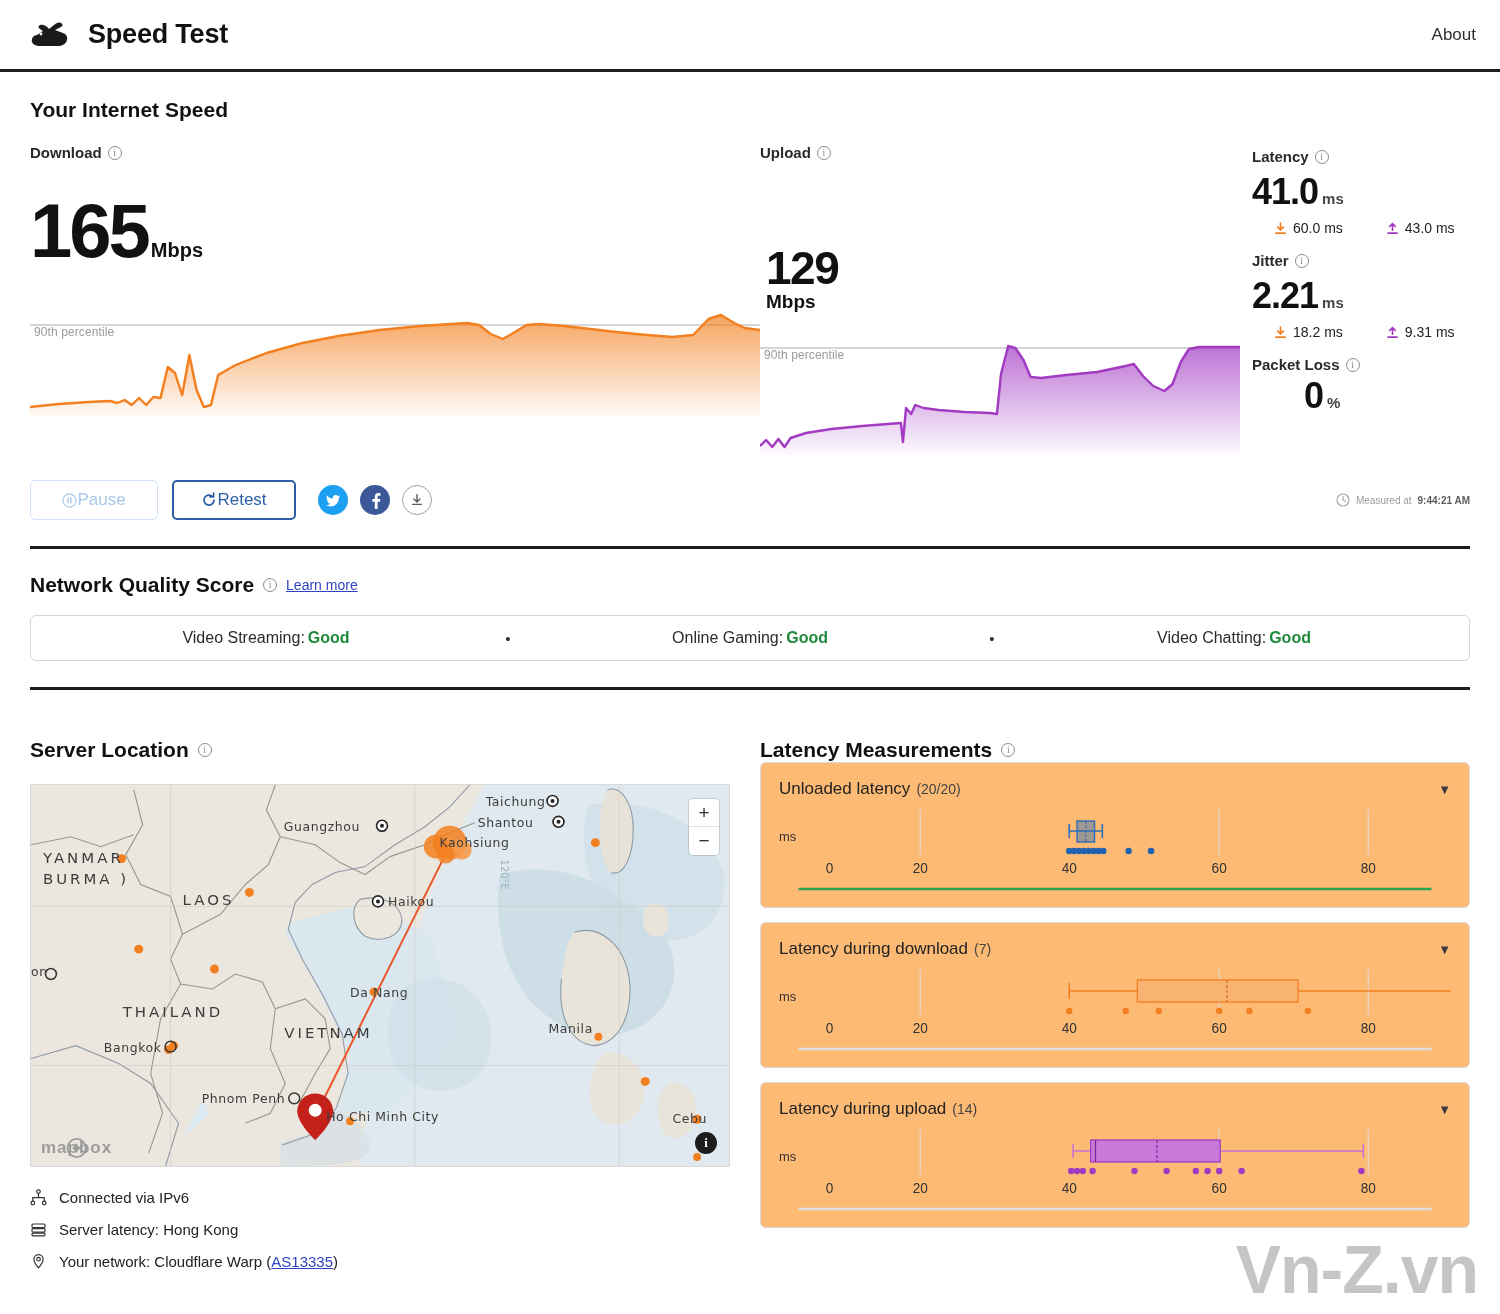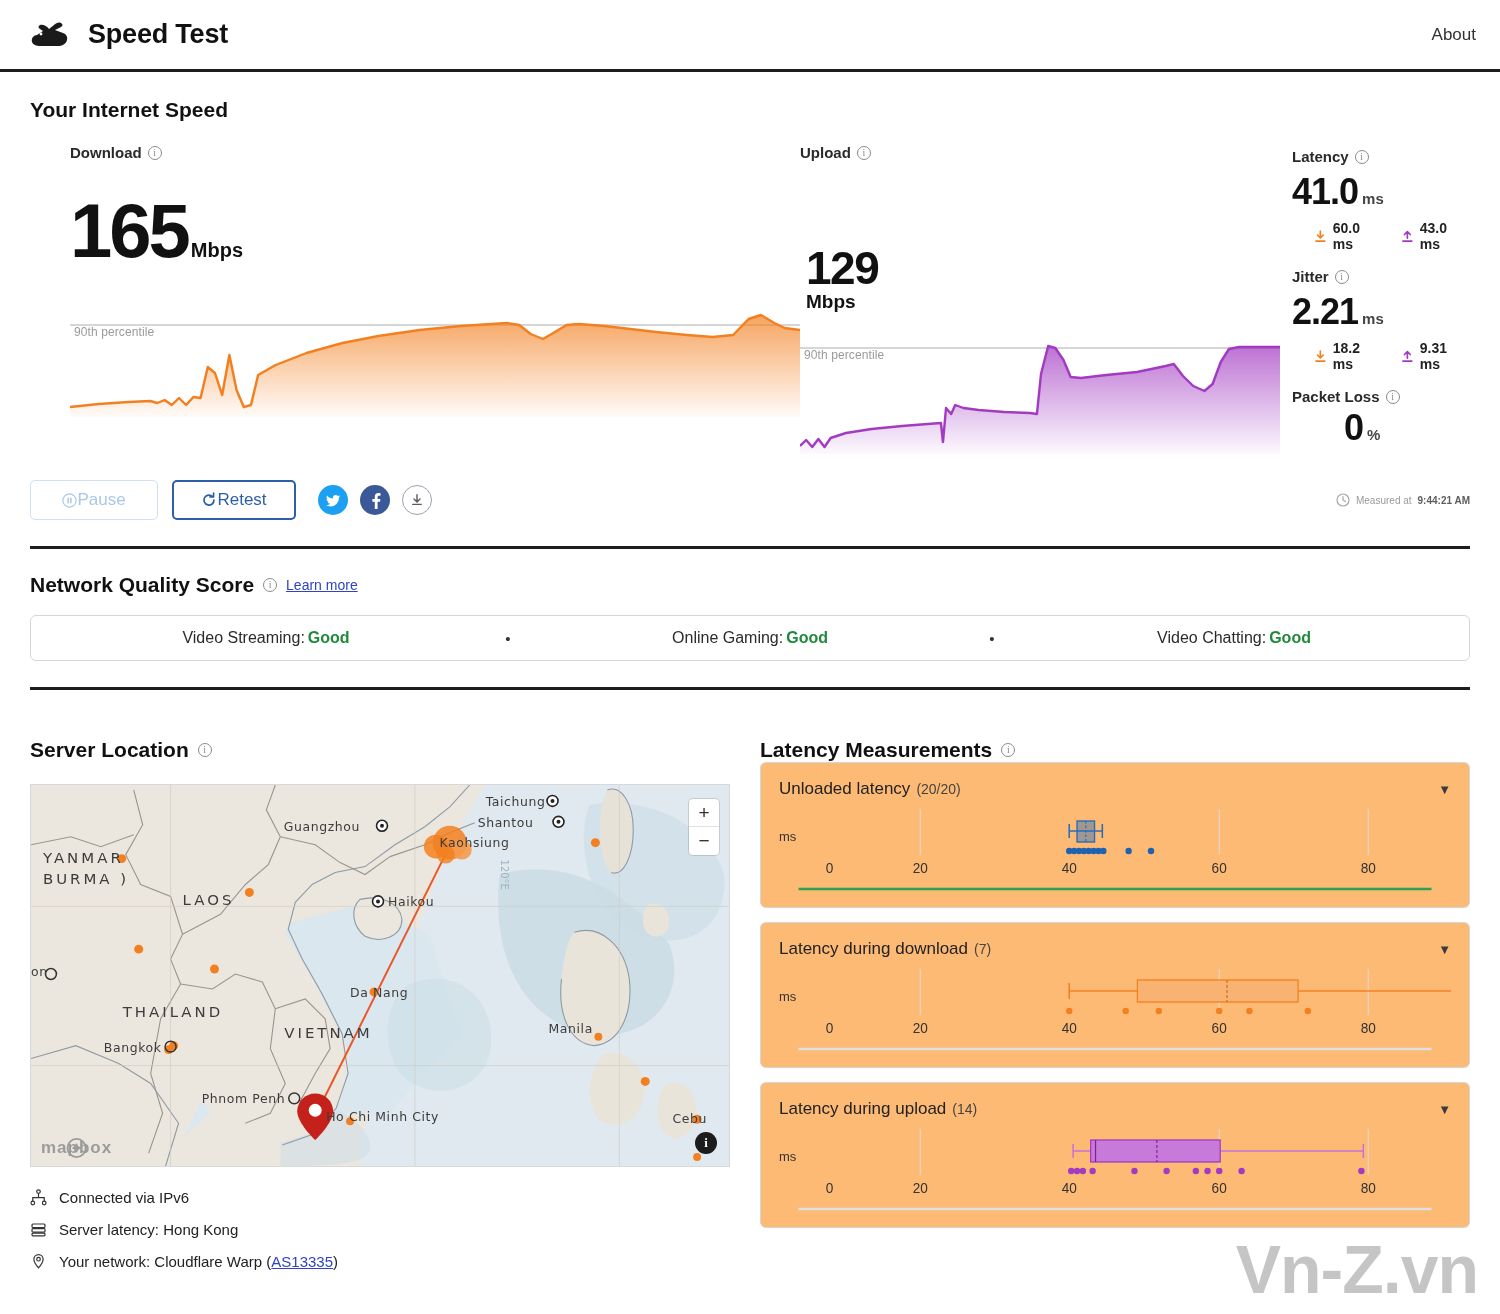--- a/index.html
+++ b/index.html
@@ -33,21 +33,21 @@
     margin-top: 26px; display: flex; align-items: center; gap: 7px;
   }
   .info-i {
     display: inline-block; width: 14px; height: 14px; border-radius: 50%;
     border: 1px solid #8b8b8b; color: #8b8b8b; font-size: 10px; line-height: 12px;
     text-align: center; font-weight: normal; font-style: normal;
     font-family: "Liberation Serif", serif; vertical-align: middle;
   }
 
   .speed-row { display: flex; margin-top: 22px; }
-  .col-download { width: 730px; margin-left: 40px; }
+  .col-download { width: 730px; }
   .col-upload { width: 480px; }
   .col-stats { flex: 1; padding-left: 12px; }
 
   .metric-label {
     font-size: 15px; font-weight: bold; color: #2a2a2a;
     display: flex; align-items: center; gap: 6px;
   }
   .big-number-row { display: flex; align-items: baseline; margin-top: 32px; }
   .num-dl { font-size: 76px; font-weight: bold; letter-spacing: -3px; line-height: 1; color: #111; }
   .num-ul { font-size: 46px; font-weight: bold; letter-spacing: -1.5px; line-height: 1; color: #111; }
@@ -63,21 +63,21 @@
 
   
   .stat-block { margin-bottom: 2px; }
   .stat-head {
     font-size: 15px; font-weight: bold; color: #2a2a2a;
     display: flex; align-items: center; gap: 6px; margin-top: 4px;
   }
   .stat-value { margin-top: 6px; }
   .stat-value .v { font-size: 36px; font-weight: bold; letter-spacing: -1px; color: #111; }
   .stat-value .u { font-size: 15px; font-weight: bold; color: #444; margin-left: 4px; }
-  .sub-row { display: flex; gap: 18px; margin-top: 7px; padding-left: 22px; font-size: 14px; font-weight: bold; color: #222; }
+  .sub-row { display: flex; gap: 43px; margin-top: 7px; padding-left: 22px; font-size: 14px; font-weight: normal; color: #222; }
   .sub-item { display: flex; align-items: center; gap: 6px; }
   .pkt-value { padding-left: 52px; margin-top: 2px; }
 
   
   .actions-row { display: flex; align-items: center; margin-top: 26px; }
   .btn {
     height: 40px; border-radius: 5px; display: inline-flex; align-items: center;
     justify-content: center; font-size: 17px; background: #fff; cursor: pointer;
   }
   .btn-pause { width: 128px; border: 1px solid #cfe0f5; color: #a9c8e9; }

